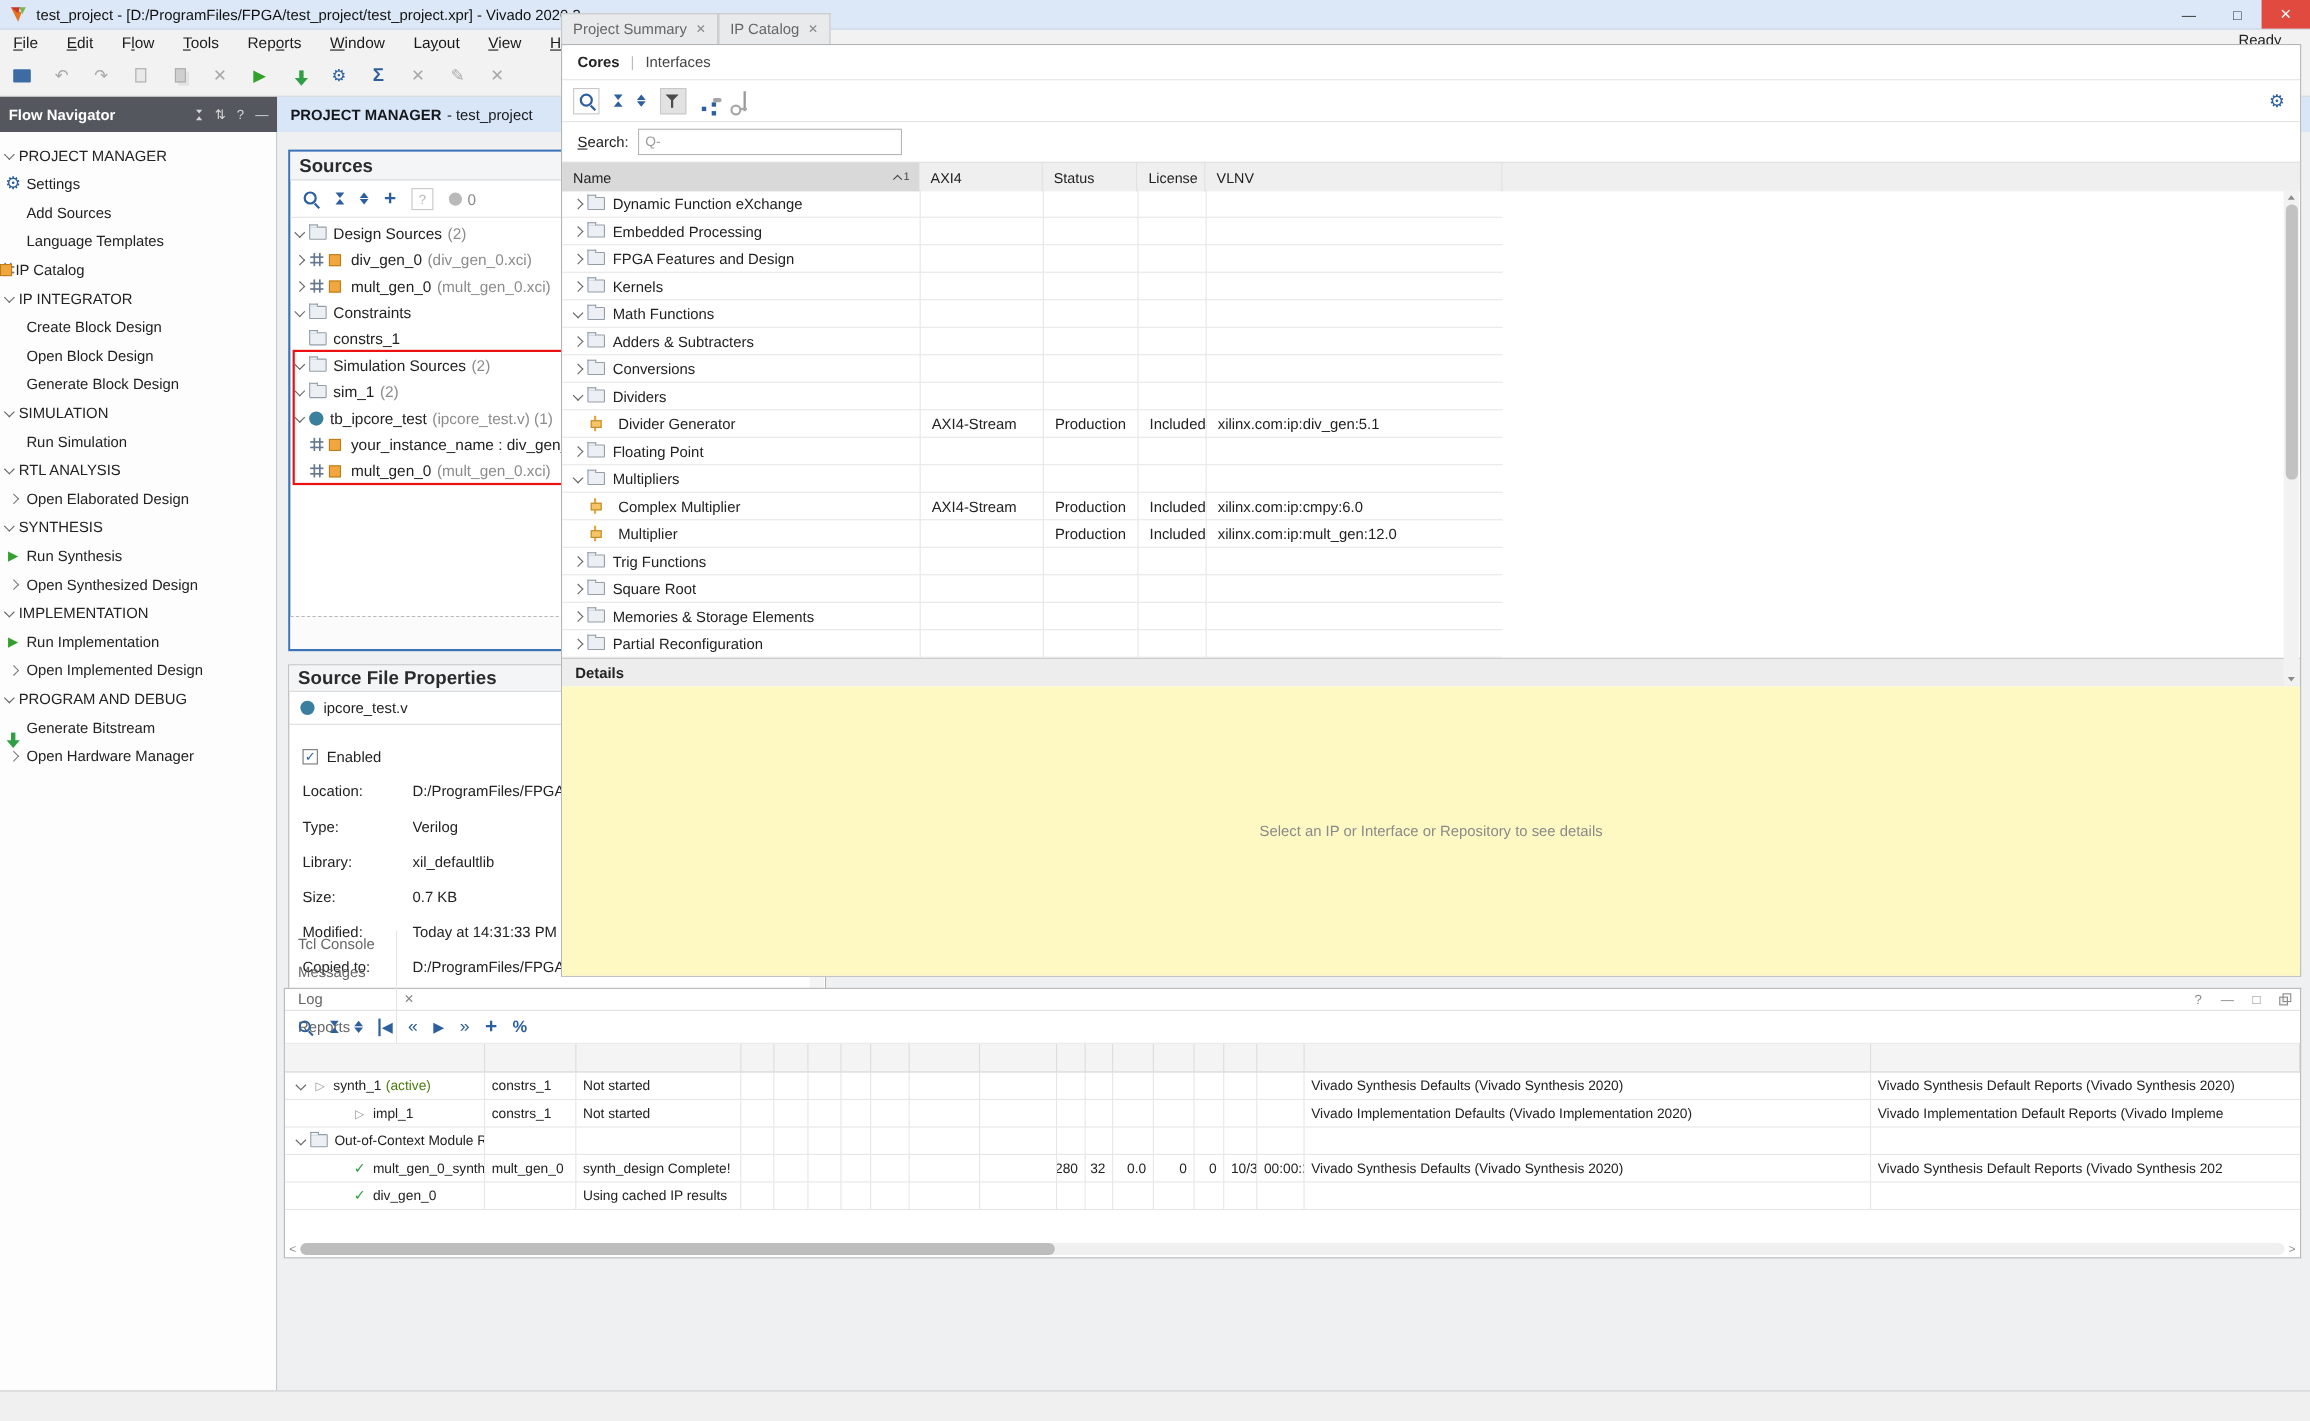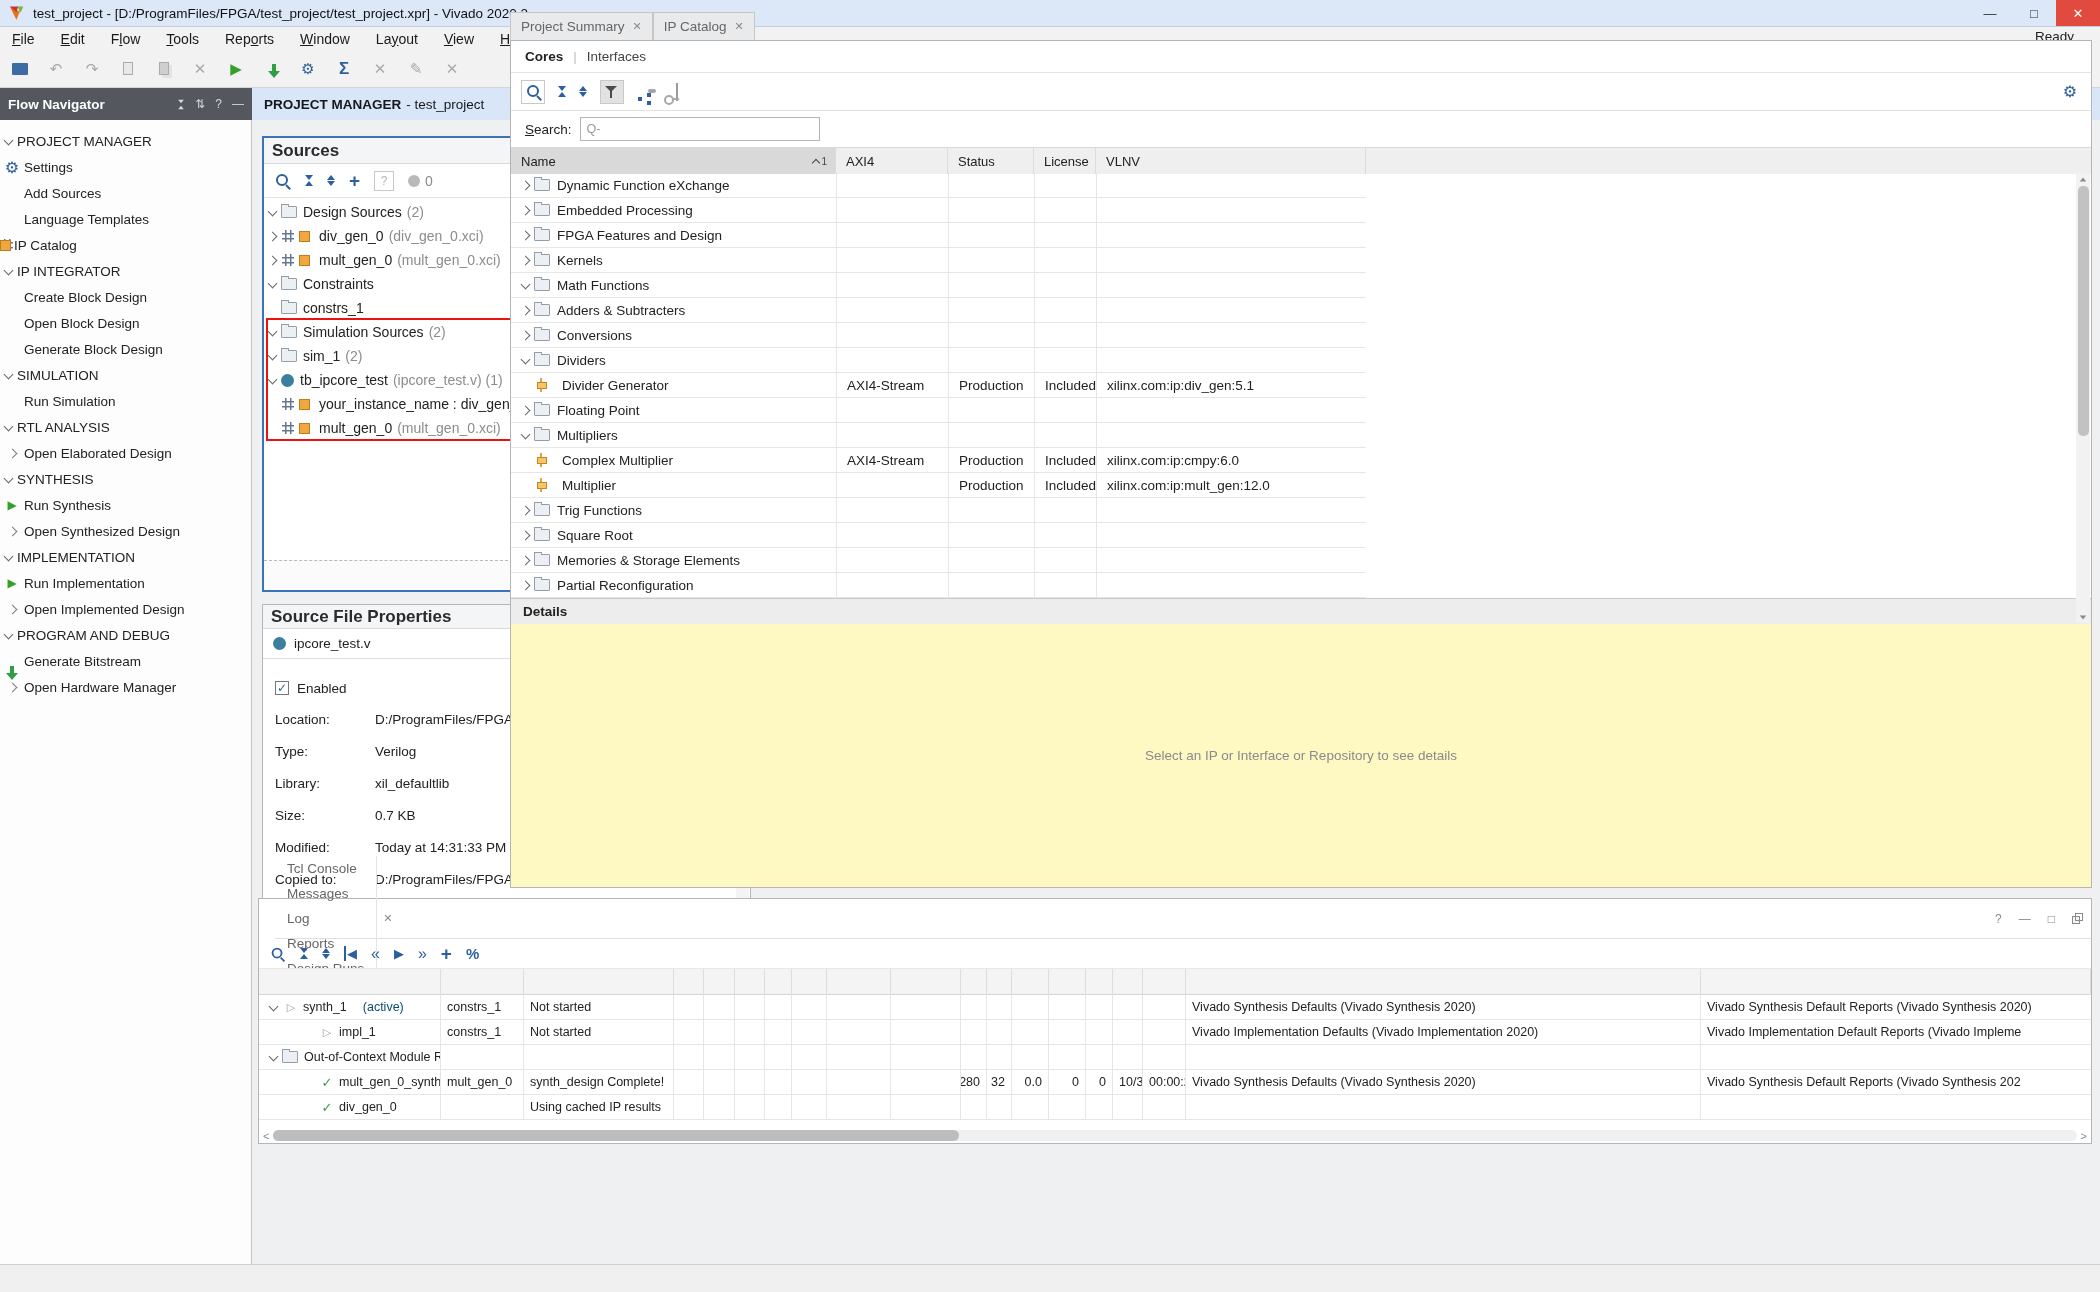--- a/index.html
+++ b/index.html
@@ -161,39 +161,39 @@
   .cat-row .t-ic{margin-right:7px;}
   #det-hd{height:26px;background:#ededed;border-top:1px solid #c9c9c9;display:flex;align-items:center;padding-left:12px;font-weight:bold;font-size:13.5px;flex:none;}
   #det-body{flex:1;background:#fef9c3;display:flex;align-items:center;justify-content:center;color:#8a8a8a;font-size:13.5px;}
   #cat-vscroll{position:absolute;right:1px;top:132px;width:14px;height:450px;background:#f2f2f2;}
   #cat-vscroll .vs-thumb{position:absolute;top:13px;left:1.5px;width:11px;height:250px;background:#c2c2c2;border-radius:5px;}
   #cat-vscroll .vs-arr{position:absolute;left:0;width:14px;}
   #cat-vscroll .a-d{bottom:0;}
 
   
   #bottom{position:absolute;left:258px;top:898px;right:8px;height:246px;background:#fff;border:1px solid #b5b5b5;display:flex;flex-direction:column;}
-  #bot-tabs{height:40px;display:flex;align-items:center;padding-left:0;flex:none;border-bottom:1px solid #e0e0e0;margin-left:16px;}
+  #bot-tabs{height:20px;display:flex;align-items:center;padding-left:0;flex:none;border-bottom:1px solid #e0e0e0;}
   .btab2{padding:5px 12px;color:#666;font-size:13.5px;display:flex;align-items:center;gap:8px;border-right:1px solid #e4e4e4;}
   #bot-tabs .sp{flex:1;}
   #bot-tabs .ph-ic{margin-right:6px;}
   #bot-toolbar{height:30px;display:flex;align-items:center;gap:14px;padding-left:10px;flex:none;border-bottom:1px solid #e8e8e8;}
   .nav-g{color:#2d5f9e;font-size:13px;}
   .dr-grid{display:grid;grid-template-columns:182px 83px 150px 30px 31px 30px 27px 35px 64px 70px 26px 25px 37px 37px 27px 30px 43px 515px 1fr;}
   #dr-head{height:26px;background:#f4f4f4;border-bottom:1px solid #d5d5d5;font-size:12.5px;color:#222;flex:none;}
   #dr-head .hcell{display:flex;align-items:center;padding-left:6px;border-right:1px solid #ddd;overflow:hidden;white-space:nowrap;height:26px;}
   .dr-row{height:25px;font-size:12.5px;}
   .dr-row .cell{border-bottom:1px solid #e6e6e6;border-right:1px solid #e6e6e6;display:flex;align-items:center;padding-left:6px;overflow:hidden;white-space:nowrap;}
   .dr-row .cell.n{justify-content:flex-end;padding-right:6px;}
   .c-name{display:flex;align-items:center;padding-left:6px;border-bottom:1px solid #e6e6e6;border-right:1px solid #e6e6e6;overflow:hidden;white-space:nowrap;}
   .c-name.ind1{padding-left:42px;}
   .r-ic{width:18px;display:inline-flex;justify-content:center;flex:none;margin-right:3px;}
   .g-play{color:#9a9a9a;font-size:11px;}
   .g-check{color:#2f9e44;font-weight:bold;font-size:13px;}
   .r-ic.ic-fold{width:16px;margin-right:6px;}
-  .r-sfx{color:#0c4a6e;font-weight:normal;margin-left:16px;text-align:right;}
+  .r-sfx{color:#4d7c0f;font-weight:normal;margin-left:4px;text-align:right;}
   #dr-fill{flex:1;}
   #bot-hscroll{height:15px;flex:none;display:flex;align-items:center;padding:0 4px;gap:4px;}
   #bot-hscroll .hs-thumb{width:38%;}
   .sarr{color:#888;font-size:11px;}
 
   
   #statusbar{position:absolute;left:0;bottom:0;right:0;height:28px;background:#f0f0f0;border-top:1px solid #d0d0d0;}
 
   
   #sources{left:262px;top:136px;width:489px;height:456px;}

